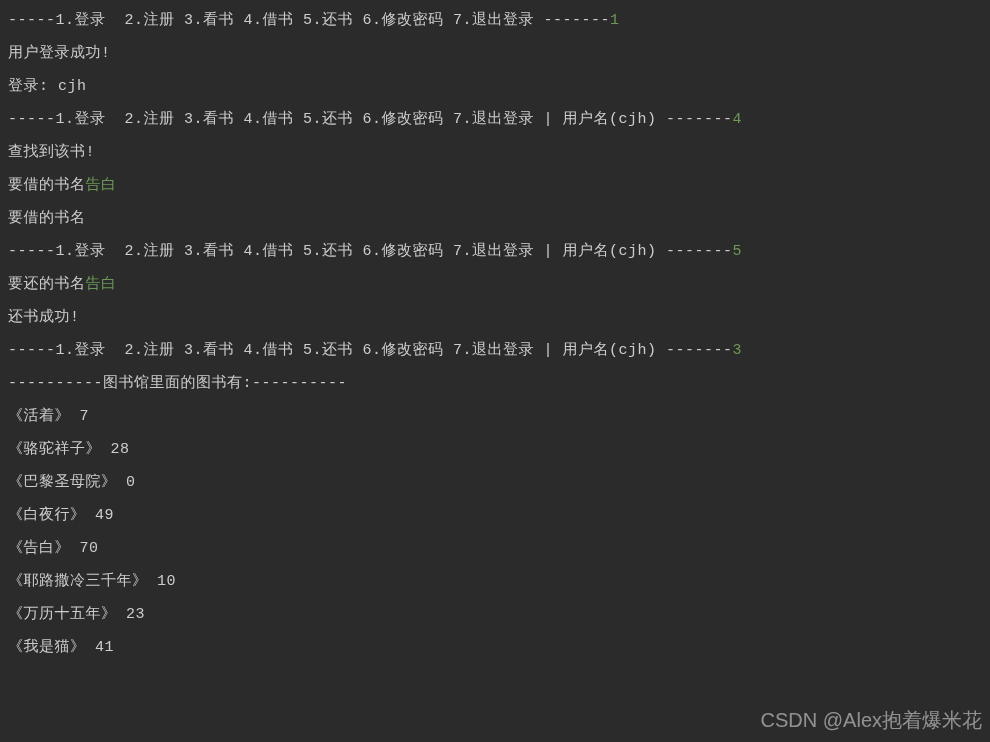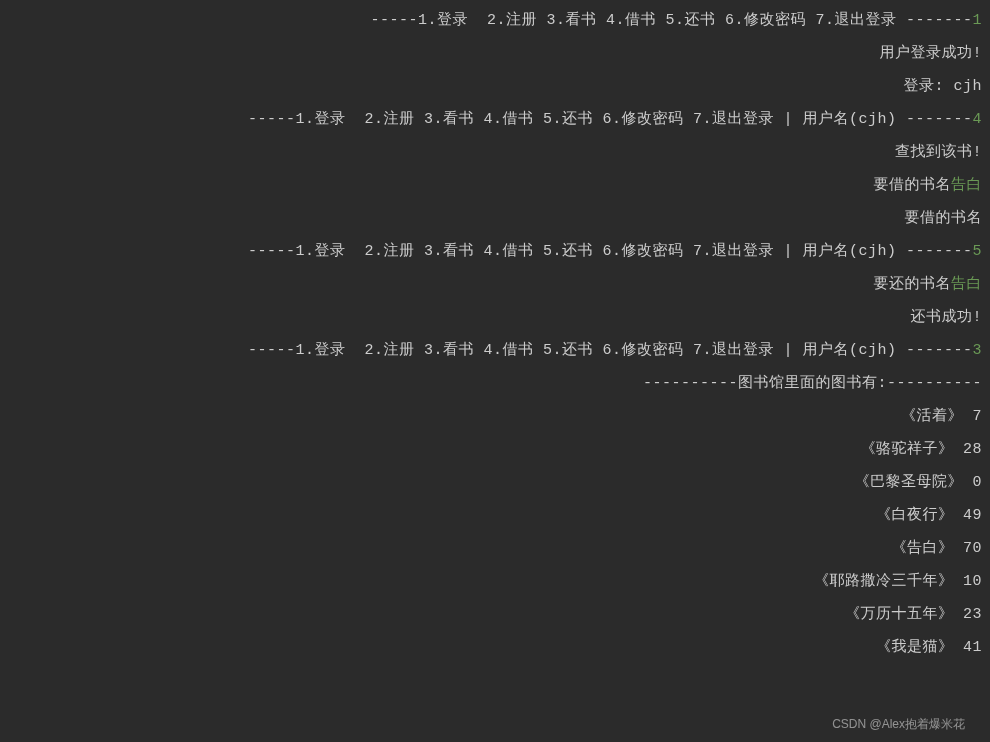--- a/index.html
+++ b/index.html
@@ -1,19 +1,18 @@
 <!DOCTYPE html>
 <html><head>
   <meta charset="utf-8">
   <style>
     * {
       margin: 0;
       padding: 0;
       box-sizing: border-box;
-      text-align: right;
     }
     body {
       background-color: #2b2b2b;
       color: #cccccc;
       font-family: 'Consolas', 'Monaco', 'Courier New', monospace;
       font-size: 15px;
       line-height: 2.2;
       padding: 4px 8px;
       width: 990px;
       height: 742px;
@@ -23,23 +22,23 @@
     }
     .line {
       white-space: pre;
     }
     .green {
       color: #6a9955;
     }
     .watermark {
       position: absolute;
       bottom: 12px;
-      right: 25px;
+      right: 8px;
       color: rgba(230,230,230,0.55);
-      font-size: 12px;
+      font-size: 20px;
       letter-spacing: 0;
       line-height: 1;
       font-family: sans-serif;
     }
   </style>
 </head>
 <body>
 
 <div class="terminal">
   <div class="line"><span>-----</span><span>1.登录  2.注册 3.看书 4.借书 5.还书 6.修改密码 7.退出登录 -------</span><span class="green">1</span></div>

